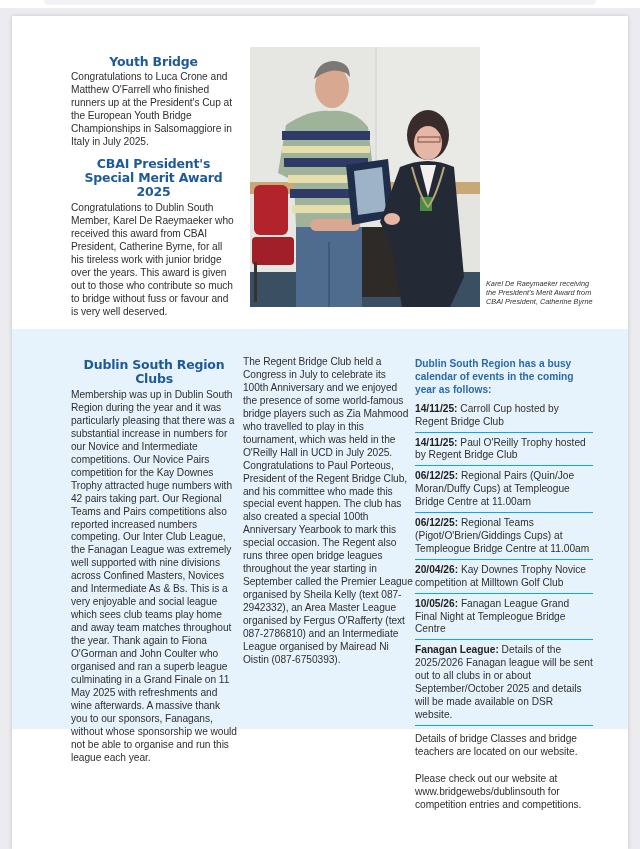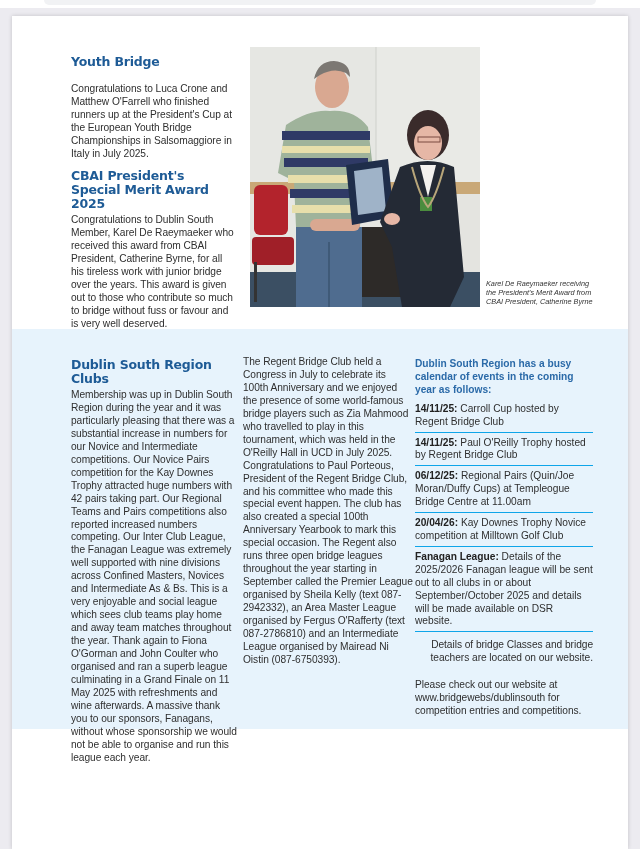--- a/index.html
+++ b/index.html
@@ -24,20 +24,21 @@
       box-shadow: 0 0 4px rgba(0,0,0,0.18);
       overflow: hidden;
     }
     
     .top-section { position: absolute; left: 0; top: 0; width: 616px; height: 312px; background: #fff; }
     .left-col { position: absolute; left: 59px; top: 39px; width: 165px; }
     h2.section-title {
       font-family: "DejaVu Sans", sans-serif;
       font-weight: bold; color: #1e5b96; font-size: 12.5px; line-height: 14px;
       letter-spacing: -0.2px;
+      text-align: center;
     }
     p.body {
       font-size: 10.2px; line-height: 12.9px; color: #2f2f2f; letter-spacing: -0.05px;
     }
     .gap { height: 9px; }
     .photo {
       position: absolute; left: 238px; top: 31px; width: 230px; height: 260px;
       background: #e8e9e4; overflow: hidden;
     }
     .caption {
@@ -56,35 +57,35 @@
     .col p.body { font-size: 10.2px; line-height: 12.95px; }
     .cal-intro {
       font-weight: bold; color: #2b6aa8; font-size: 10.2px; line-height: 12.9px;
     }
     .event {
       font-size: 10.2px; line-height: 12.9px; color: #2f2f2f;
       padding: 4px 0 3px 0; border-bottom: 1px solid #0ea5e9;
     }
     .event:first-of-type { padding-top: 6px; }
     .event b { color: #222; }
-    .after { margin-top: 7px; text-align: right; }
+    .after { margin-top: 7px; }
   </style>
 </head>
 <body>
 
 <div class="top-strip">
   <div class="top-pill"></div>
 </div>
 
 <div class="page">
 
   <div class="top-section">
     <div class="left-col">
       <h2 class="section-title">Youth Bridge</h2>
-      <p class="body" style="margin-top:14px">Congratulations to Luca Crone and Matthew O'Farrell who finished runners up at the President's Cup at the European Youth Bridge Championships in Salsomaggiore in Italy in July 2025.</p>
+      <p class="body" style="margin-top:2px">Congratulations to Luca Crone and Matthew O'Farrell who finished runners up at the President's Cup at the European Youth Bridge Championships in Salsomaggiore in Italy in July 2025.</p>
       <div class="gap"></div>
       <h2 class="section-title">CBAI President's Special Merit Award 2025</h2>
       <p class="body" style="margin-top:3px">Congratulations to Dublin South Member, Karel De Raeymaeker who received this award from CBAI President, Catherine Byrne, for all his tireless work with junior bridge over the years. This award is given out to those who contribute so much to bridge without fuss or favour and is very well deserved.</p>
     </div>
 
     <div class="photo">
       <svg width="230" height="260" viewBox="0 0 230 260">
 
         <rect x="0" y="0" width="230" height="260" fill="#e6e7e3"></rect>
         <rect x="126" y="0" width="104" height="150" fill="#e9eae6"></rect>
@@ -145,21 +146,23 @@
     <div class="col col2">
       <p class="body" style="margin-top:-2px">The Regent Bridge Club held a Congress in July to celebrate its 100th Anniversary and we enjoyed the presence of some world-famous bridge players such as Zia Mahmood who travelled to play in this tournament, which was held in the O'Reilly Hall in UCD in July 2025. Congratulations to Paul Porteous, President of the Regent Bridge Club, and his committee who made this special event happen. The club has also created a special 100th Anniversary Yearbook to mark this special occasion. The Regent also runs three open bridge leagues throughout the year starting in September called the Premier League organised by Sheila Kelly (text 087-2942332), an Area Master League organised by Fergus O'Rafferty (text 087-2786810) and an Intermediate League organised by Mairead Ni Oistin (087-6750393).</p>
     </div>
 
     <div class="col col3">
       <div class="cal-intro">Dublin South Region has a busy calendar of events in the coming year as follows:</div>
       <div>
         <div class="event"><b>14/11/25:</b><span> Carroll Cup hosted by Regent Bridge Club</span></div>
         <div class="event"><b>14/11/25:</b><span> Paul O'Reilly Trophy hosted by Regent Bridge Club</span></div>
         <div class="event"><b>06/12/25:</b><span> Regional Pairs (Quin/Joe Moran/Duffy Cups) at Templeogue Bridge Centre at 11.00am</span></div>
+        <div class="event"><b>06/12/25:</b><span> Regional Teams (Pigot/O'Brien/Giddings Cups) at Templeogue Bridge Centre at 11.00am</span></div>
         <div class="event"><b>20/04/26:</b><span> Kay Downes Trophy Novice competition at Milltown Golf Club</span></div>
+        <div class="event"><b>10/05/26:</b><span> Fanagan League Grand Final Night at Templeogue Bridge Centre</span></div>
         <div class="event"><b>Fanagan League:</b><span> Details of the 2025/2026 Fanagan league will be sent out to all clubs in or about September/October 2025 and details will be made available on DSR website.</span></div>
       </div>
       <p class="body after">Details of bridge Classes and bridge teachers are located on our website.</p>
       <p class="body" style="margin-top:14px">Please check out our website at www.bridgewebs/dublinsouth for competition entries and competitions.</p>
     </div>
   </div>
 
 </div>
 
 </body></html>

